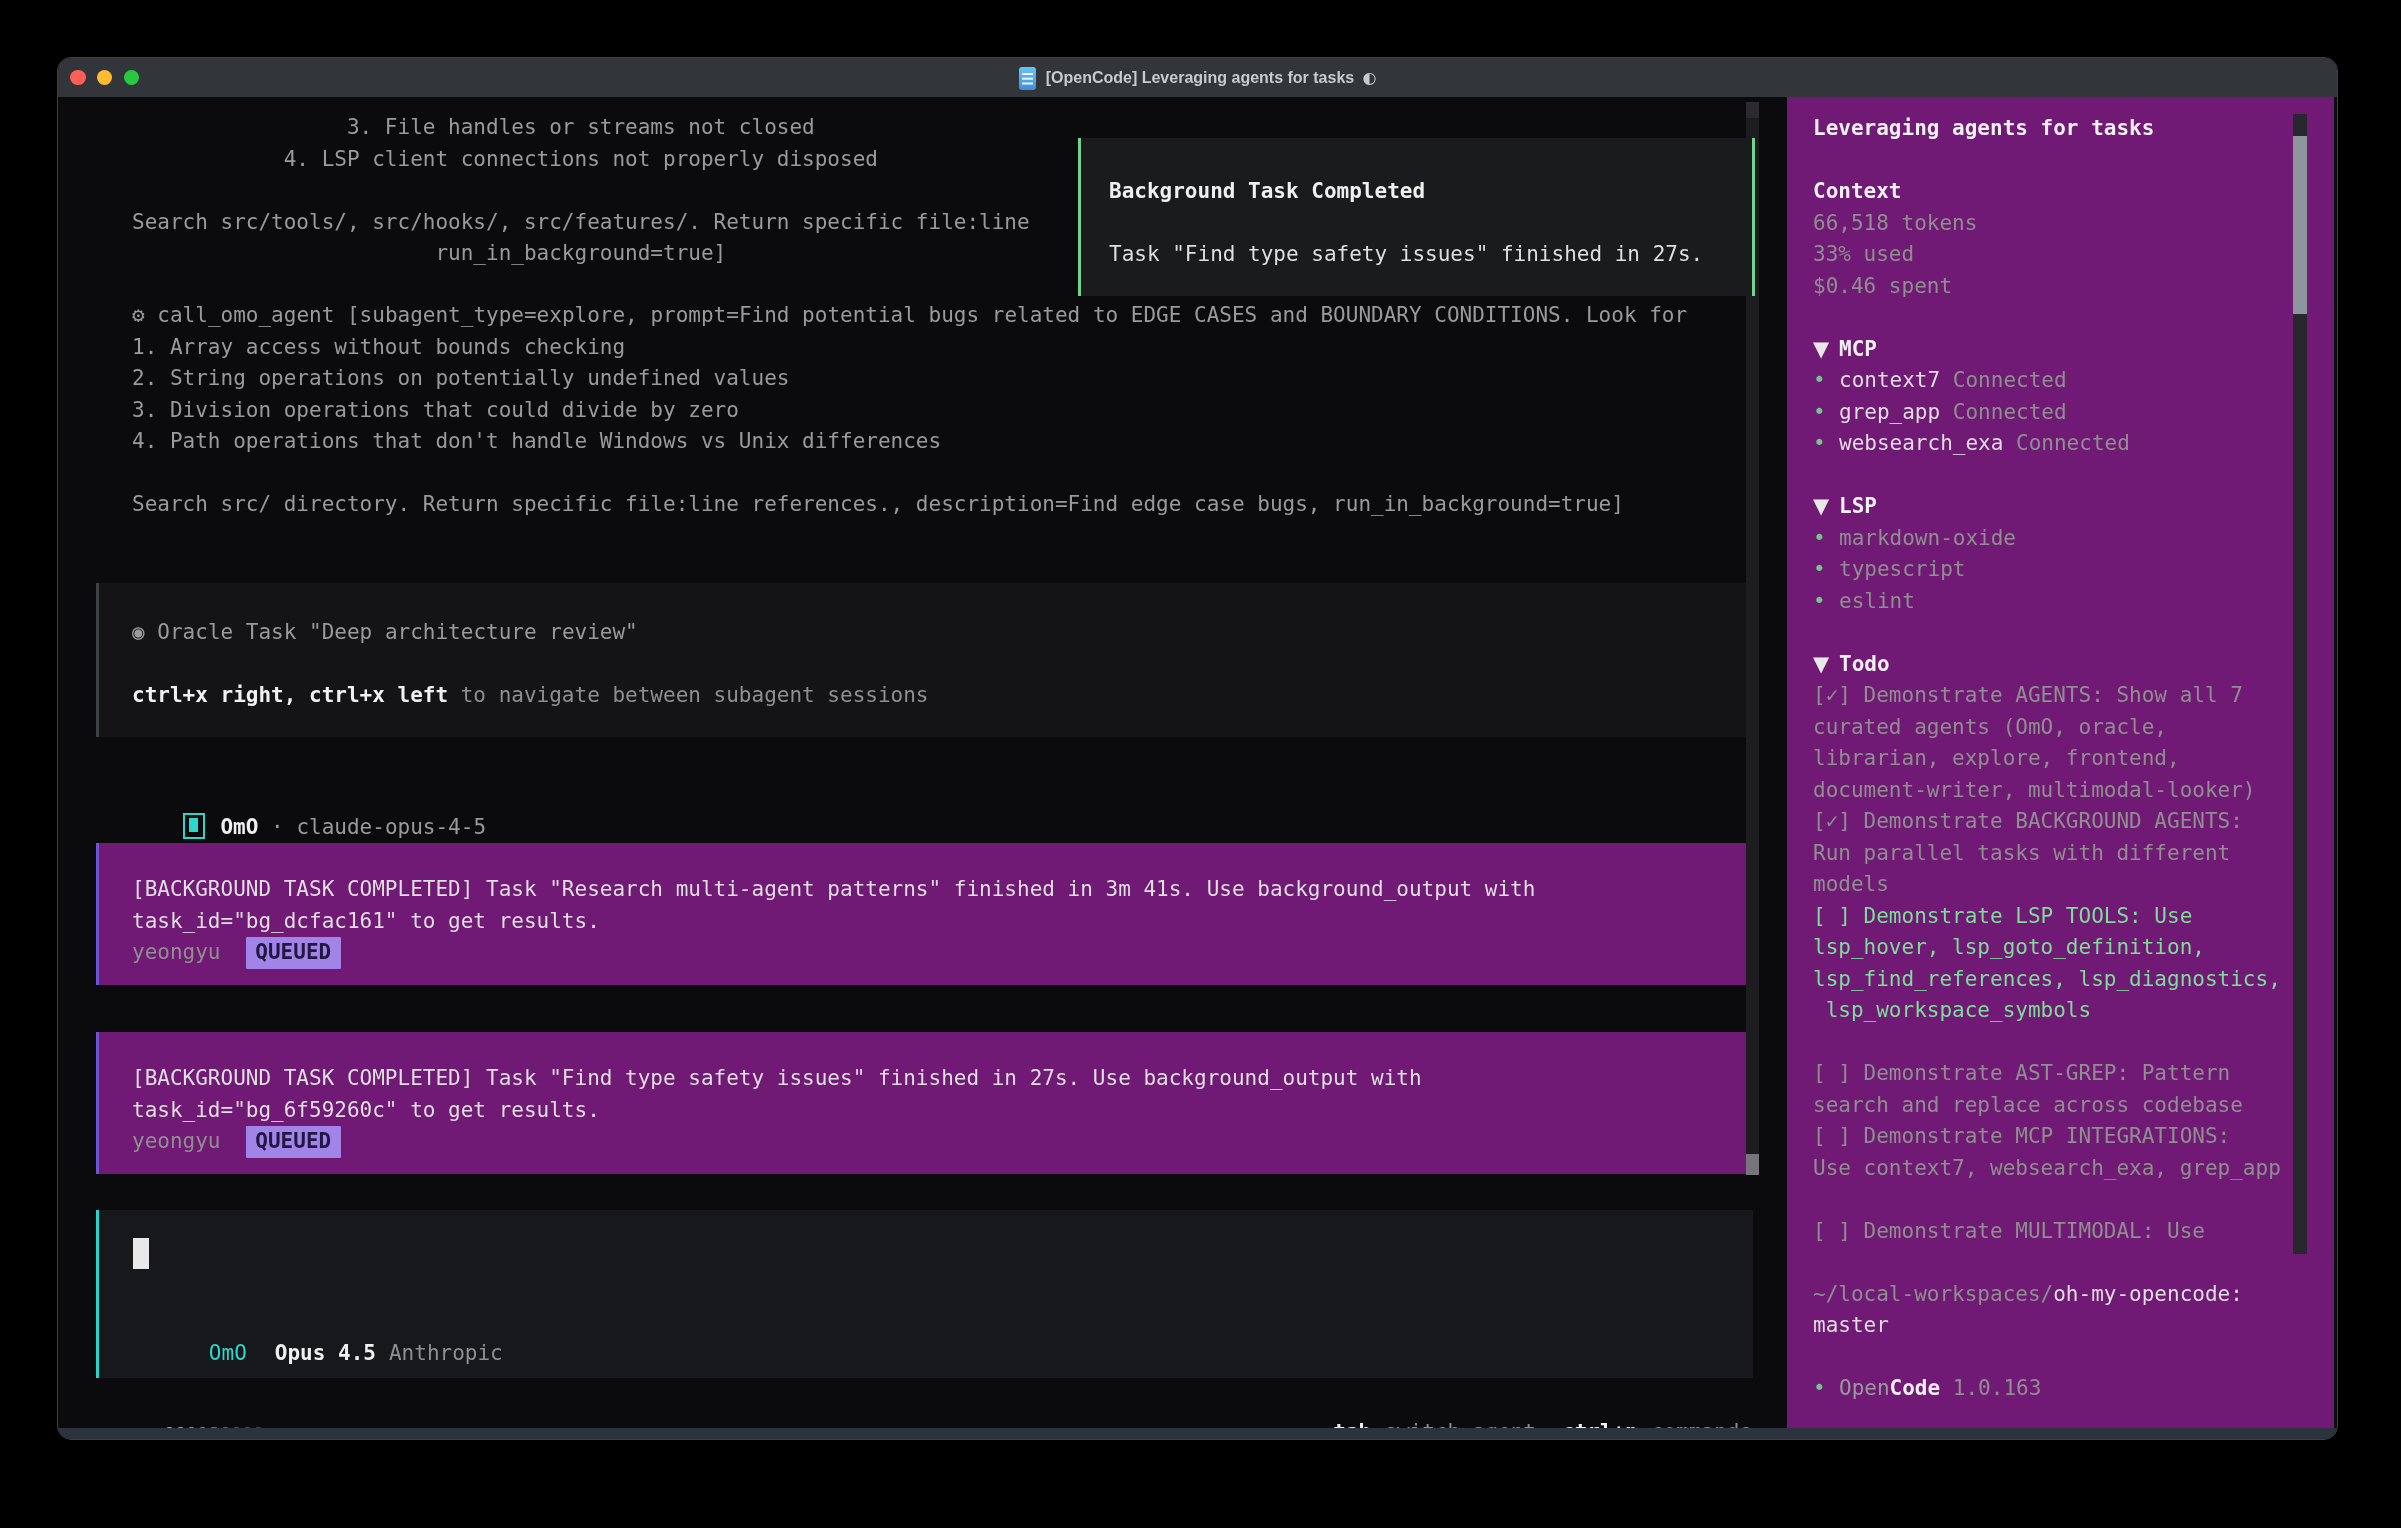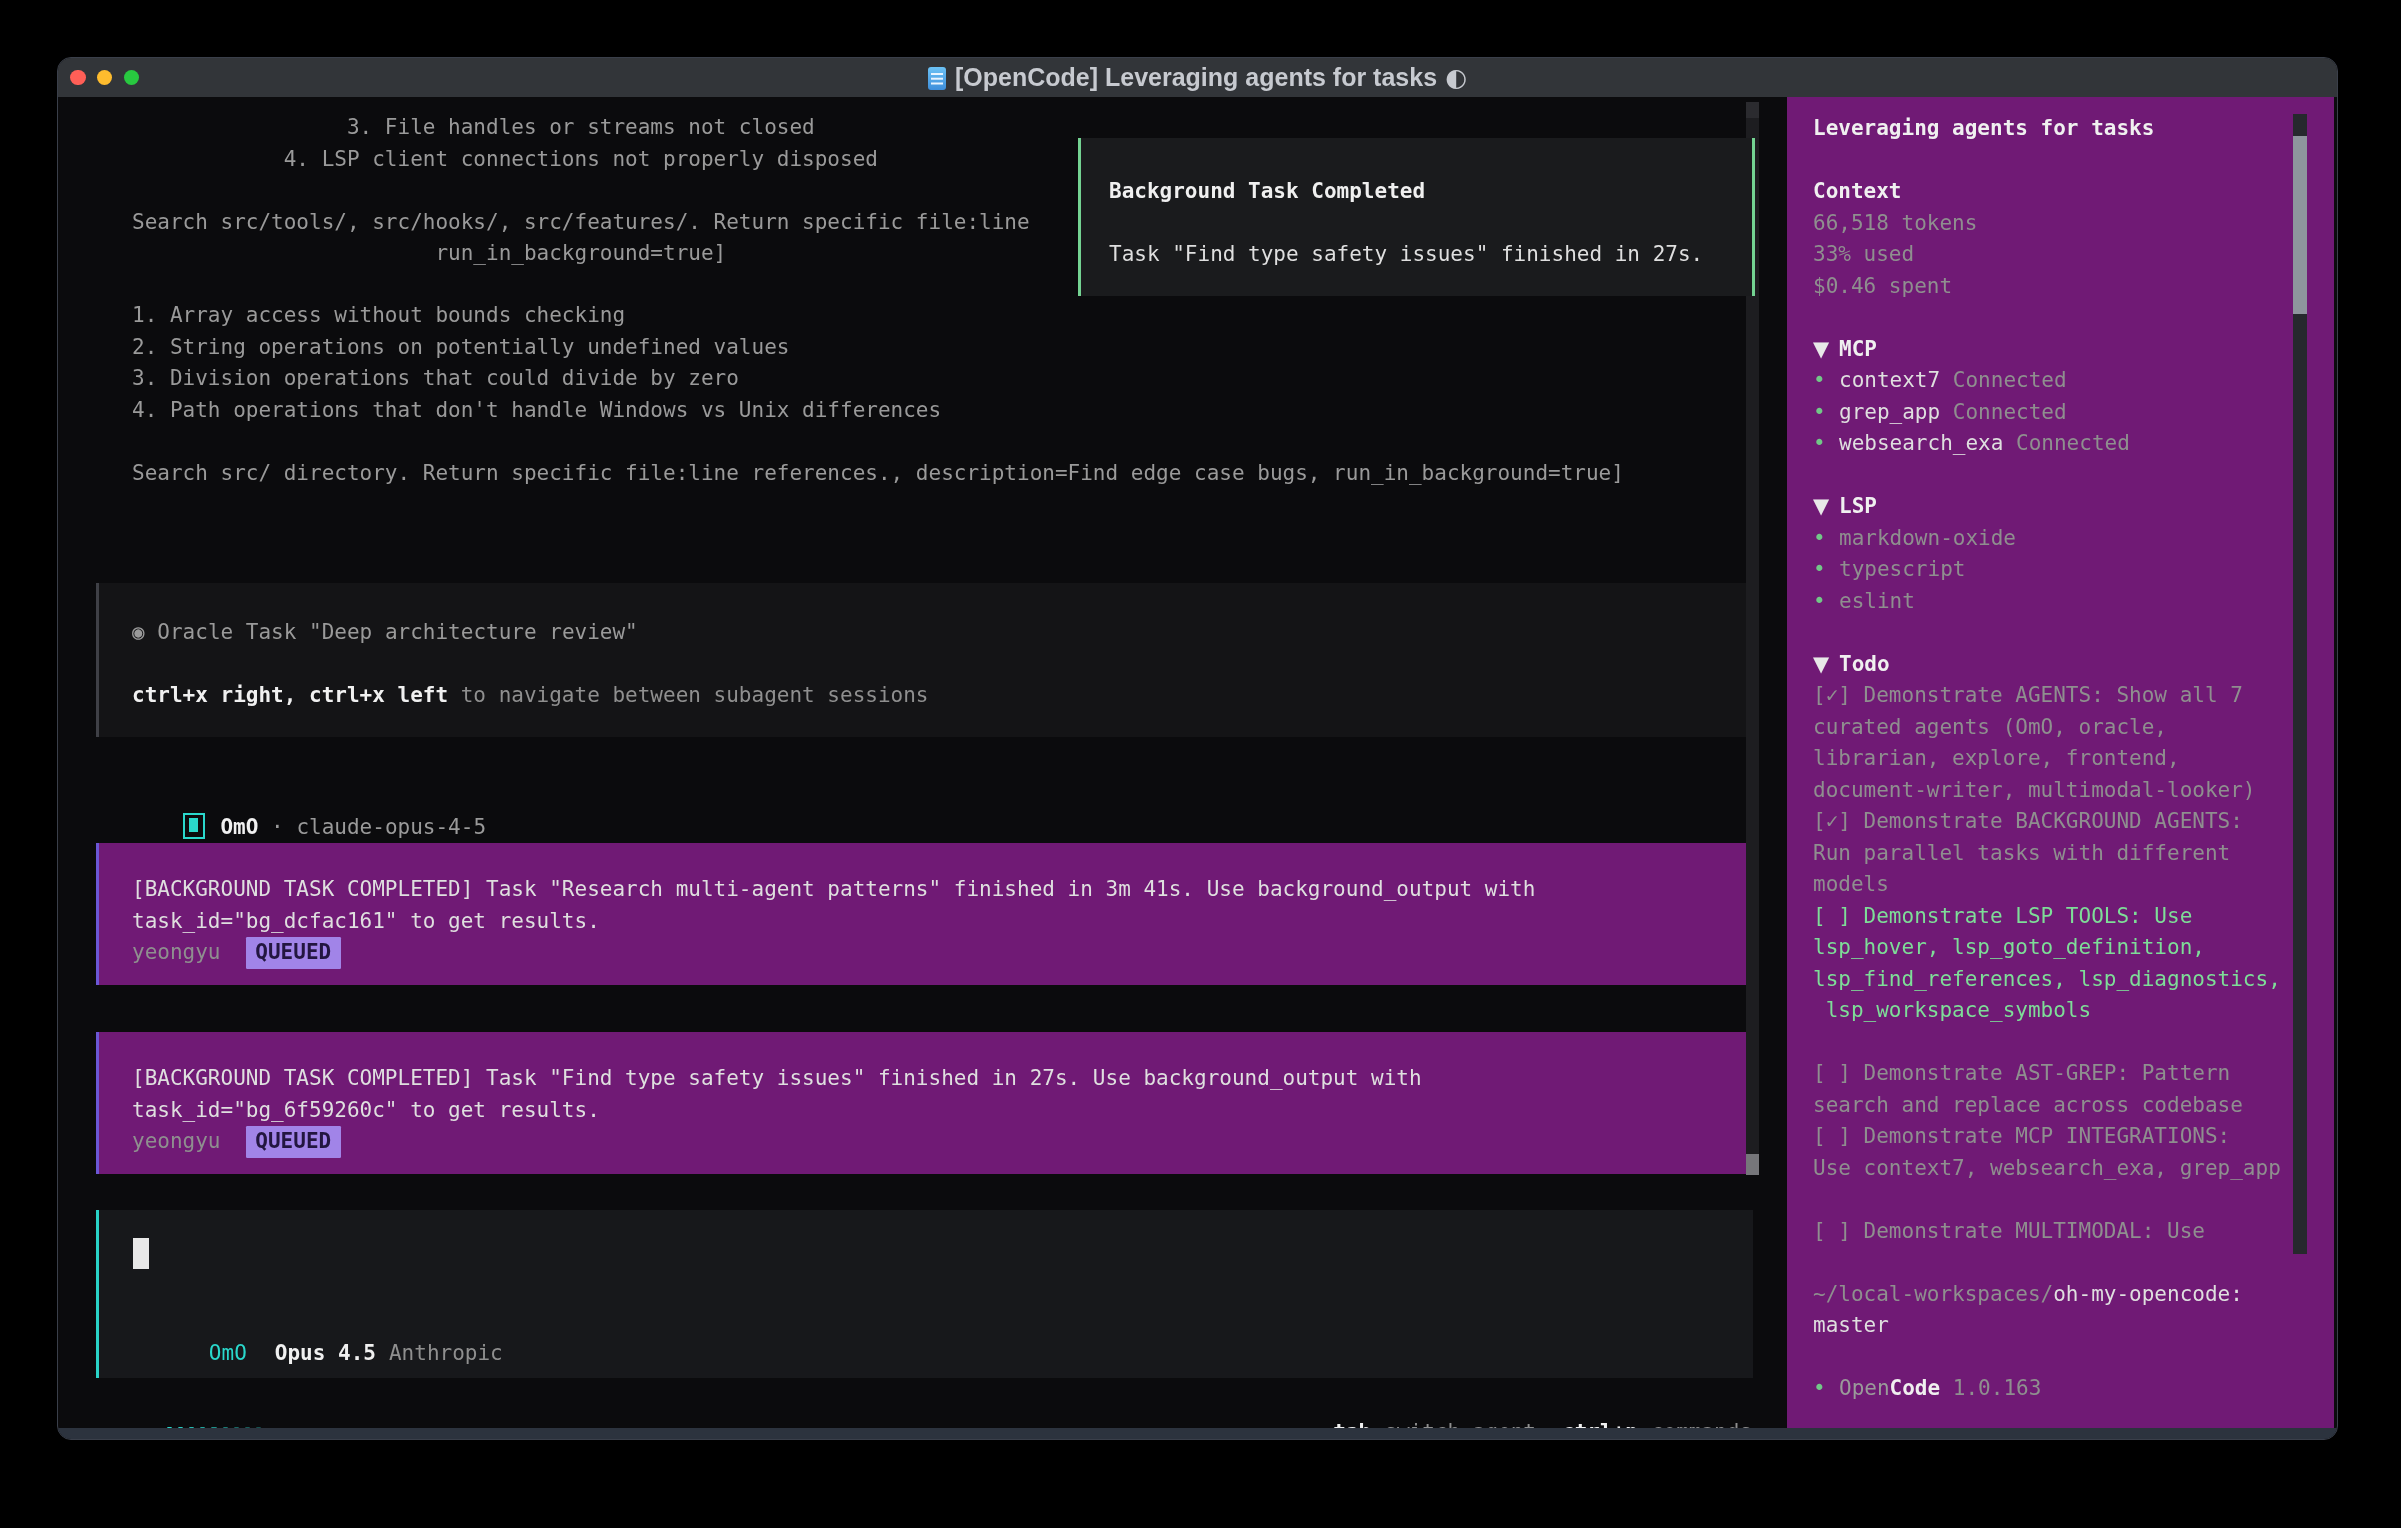--- a/index.html
+++ b/index.html
@@ -6,21 +6,21 @@
   html,body { width:2401px; height:1528px; background:#000; overflow:hidden; }
   body { font-family:"DejaVu Sans Mono","DejaVu Sans",monospace; font-size:21px; color:#9a9a9a; }
 
   .window { position:absolute; left:57px; top:57px; width:2281px; height:1383px;
             background:#0b0b0d; border:1.2px solid #3a3f4a; border-radius:14px; overflow:hidden;
             box-shadow:0 23.6px 83px rgba(0,0,0,.85); }
 
   
   .titlebar { position:absolute; left:0; top:0; width:100%; height:39px; background:#323539;
               display:flex; align-items:center; justify-content:center;
-              font-family:"Liberation Sans",sans-serif; font-weight:bold; font-size:25px; color:#c7cad0; }
+              font-family:"Liberation Sans",sans-serif; font-weight:bold; font-size:16px; color:#c7cad0; }
   .lights { position:absolute; left:12.4px; top:11.8px; display:flex; gap:11.2px; }
   .light { width:15.4px; height:15.4px; border-radius:50%; }
   .doc-icon { display:inline-block; width:17.7px; height:22.5px; border-radius:3px;
               background:linear-gradient(180deg,#6cc2f5,#3d8edb); margin-right:9.5px; position:relative; top:1.2px; }
   .doc-icon:before { content:""; position:absolute; left:3px; top:5.3px; width:11.8px; height:1.8px; background:#e8f4ff;
                      box-shadow:0 4.7px 0 #e8f4ff, 0 9.5px 0 #e8f4ff; }
   .moon { margin-left:8.3px; font-family:"DejaVu Sans",sans-serif; }
 
   
   .line { height:31.5px; line-height:31.5px; white-space:pre; }
@@ -86,20 +86,21 @@
 
   <div class="abs" style="left:74px; top:54px;text-align:center;">
     <div class="line g">3. File handles or streams not closed</div>
     <div class="line g">4. LSP client connections not properly disposed</div>
     <div class="line"></div>
     <div class="line g">Search src/tools/, src/hooks/, src/features/. Return specific file:line</div>
     <div class="line g">run_in_background=true]</div>
   </div>
 
   <div class="abs" style="left:74px; top:242px;">
+    <div class="line g"><span>⚙</span><span> </span><span>call_omo_agent [subagent_type=explore, prompt=Find potential bugs related to EDGE CASES and BOUNDARY CONDITIONS. Look for</span></div>
     <div class="line g">1. Array access without bounds checking</div>
     <div class="line g">2. String operations on potentially undefined values</div>
     <div class="line g">3. Division operations that could divide by zero</div>
     <div class="line g">4. Path operations that don't handle Windows vs Unix differences</div>
     <div class="line"></div>
     <div class="line g">Search src/ directory. Return specific file:line references., description=Find edge case bugs, run_in_background=true]</div>
   </div>
 
   <div class="block" style="top:525px; height:154px; padding-top:34px;">
     <div class="line g"><span>◉</span><span> </span><span>Oracle Task "Deep architecture review"</span></div>

